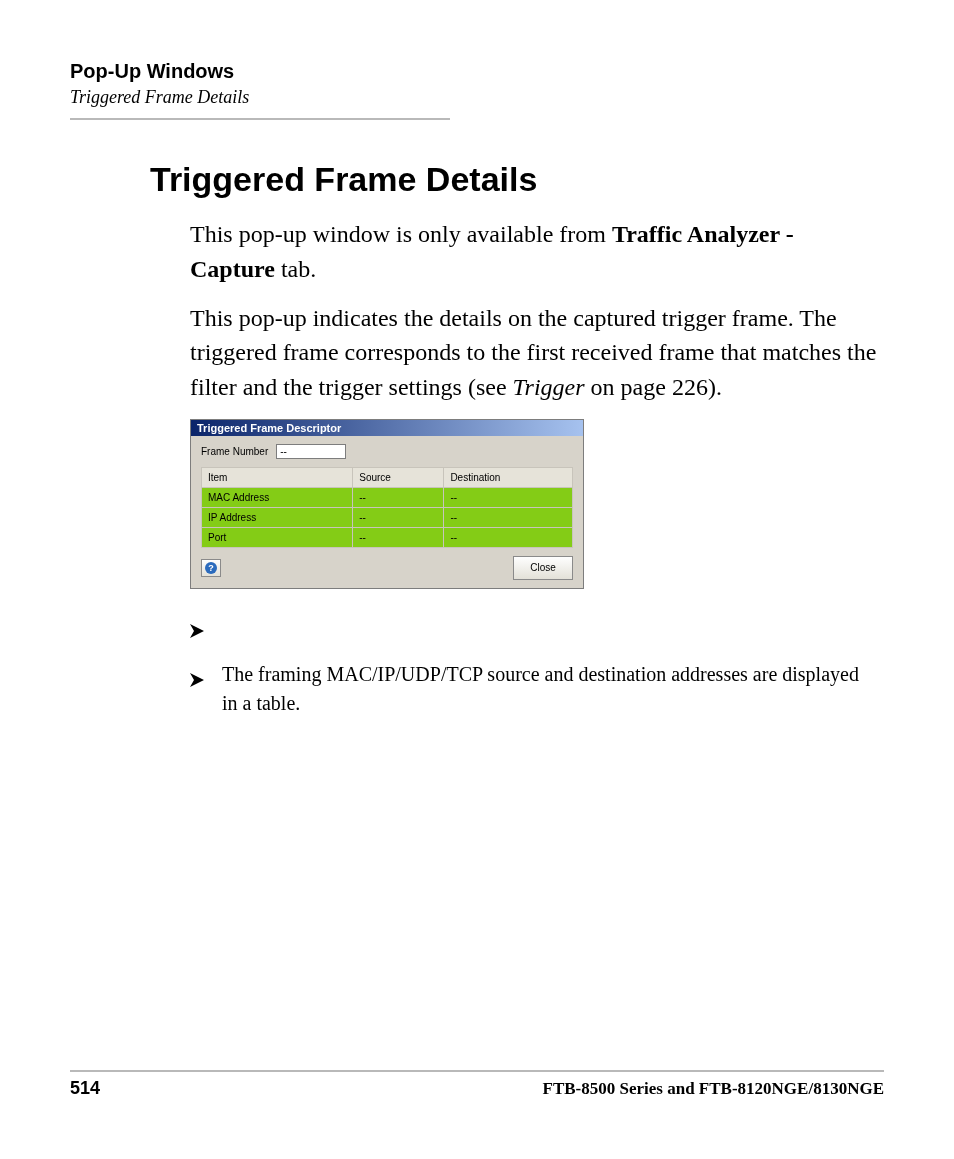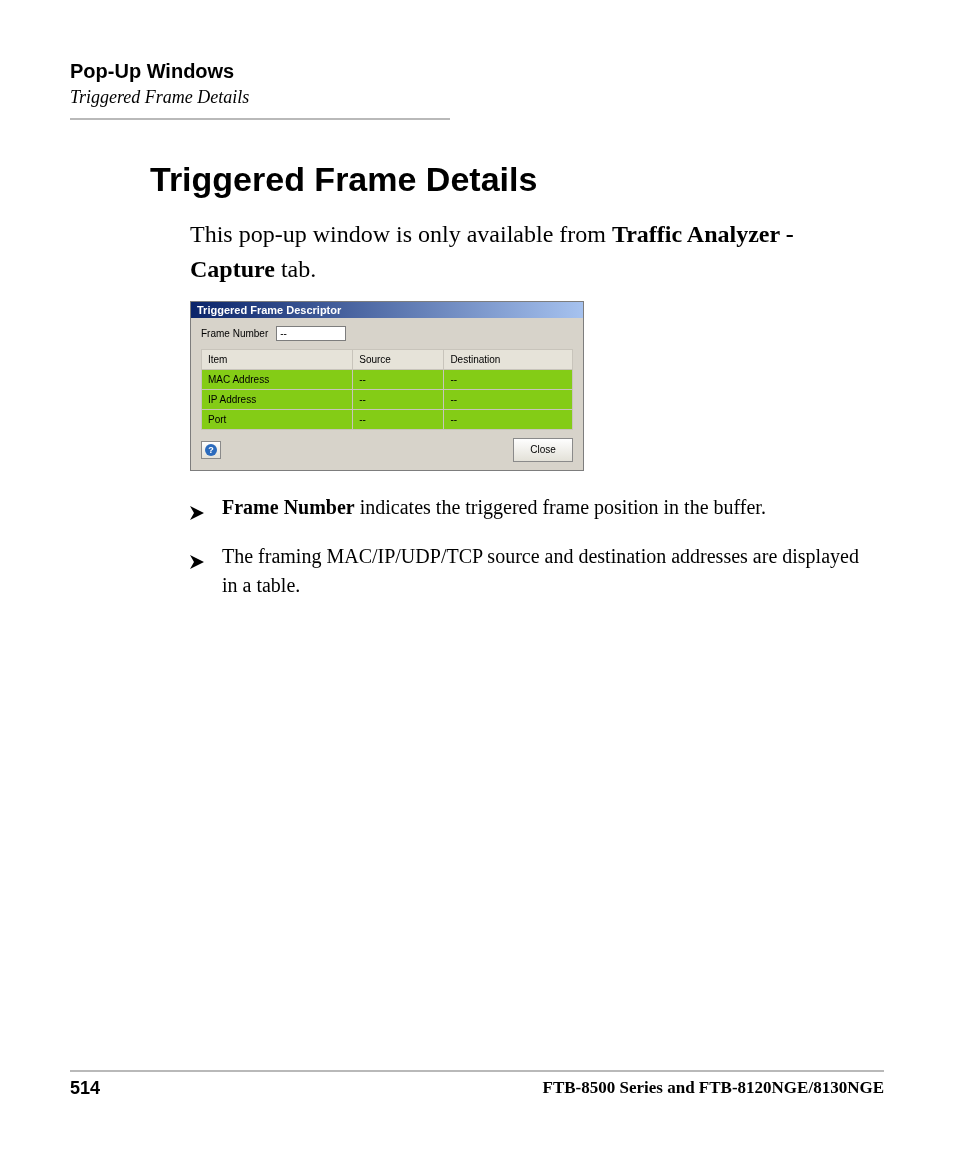--- a/index.html
+++ b/index.html
@@ -154,21 +154,21 @@
     bottom: 60px;
   }
   .footer-border {
     height: 2px;
     background: #b9b9b9;
     margin-bottom: 6px;
   }
   .footer-line {
     display: flex;
     justify-content: space-between;
-    align-items: flex-start;
+    align-items: center;
   }
   .page-num {
     font-family: Arial, Helvetica, sans-serif;
     font-weight: 700;
     font-size: 18px;
   }
   .doc-id {
     font-family: Georgia, serif;
     font-size: 17px;
     font-weight: bold;
@@ -183,20 +183,23 @@
     <div class="rh-title">Pop-Up Windows</div>
     <div class="rh-sub">Triggered Frame Details</div>
     <div class="divider"></div>
   </div>
 
   <h1 class="main-title">Triggered Frame Details</h1>
 
   <div class="body-text">
     <p>
       <span>This pop-up window is only available from </span><span class="bold">Traffic Analyzer - Capture</span><span> tab.</span>
+    </p>
+    <p>
+      <span>This pop-up indicates the details on the captured trigger frame. The triggered frame corresponds to the first received frame that matches the filter and the trigger settings (see </span><span class="ital">Trigger</span><span> on page 226).</span>
     </p>
   </div>
 
   <div class="popup">
     <div class="popup-title">Triggered Frame Descriptor</div>
     <div class="popup-body">
       <div class="fn-row">
         <span class="fn-label">Frame Number</span>
         <input class="fn-input" type="text" readonly="" value="--" style="">
       </div>
@@ -237,23 +240,20 @@
     </div>
   </div>
 
   <div class="bullets">
     <div class="bullet-row">
       <span class="arrow">
         <svg width="18" height="14" viewBox="0 0 18 14">
             <polygon points="0,0 14,7 0,14 4,7" fill="#000"></polygon>
           </svg>
       </span>
-      <div class="bullet-text">
-        <span class="bold">Frame Number</span><span> indicates the triggered frame position in the buffer.</span>
-      </div>
     </div>
     <div class="bullet-row">
       <span class="arrow">
         <svg width="18" height="14" viewBox="0 0 18 14">
             <polygon points="0,0 14,7 0,14 4,7" fill="#000"></polygon>
           </svg>
       </span>
       <div class="bullet-text">The framing MAC/IP/UDP/TCP source and destination addresses are displayed in a table.</div>
     </div>
   </div>

